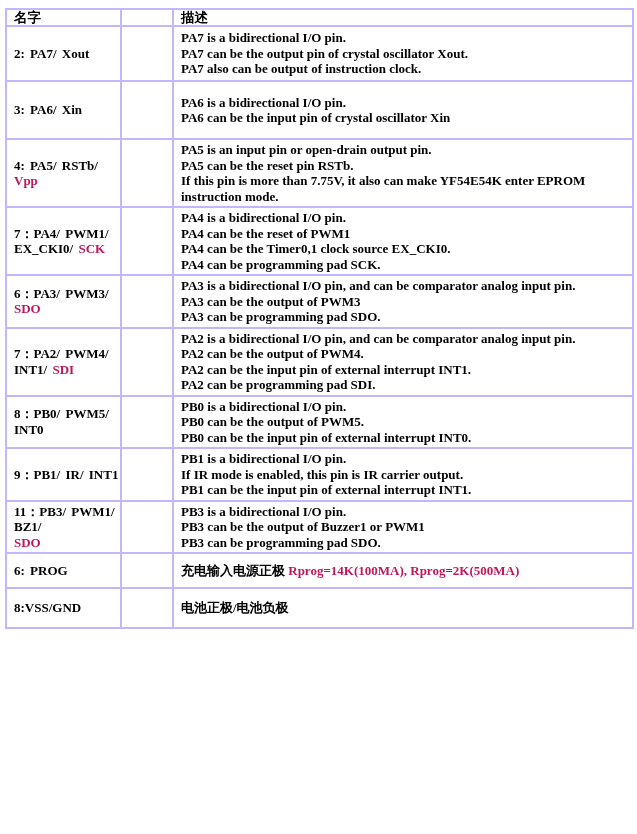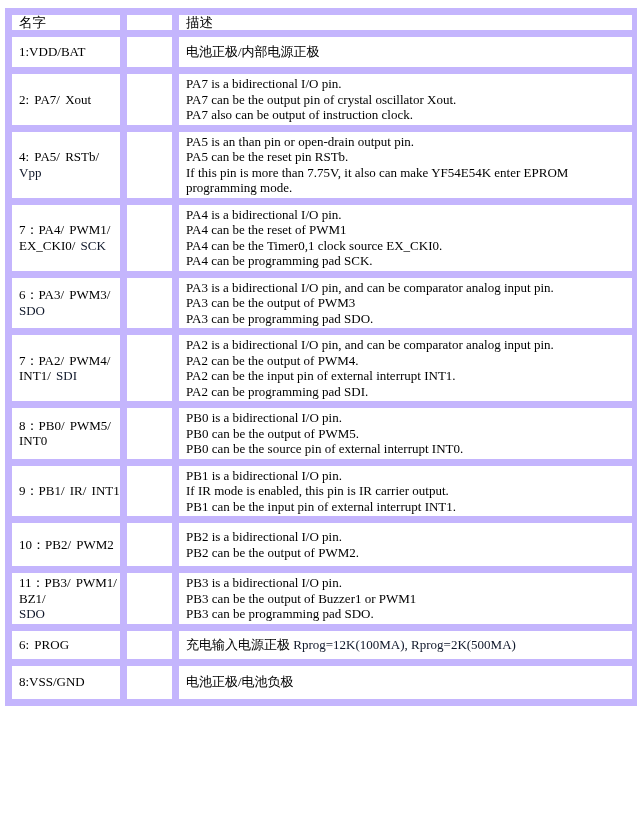--- a/index.html
+++ b/index.html
@@ -18,85 +18,86 @@
   table.pin-table {
     border-collapse: collapse;
     table-layout: fixed;
     width: 627px;
     border: 2px solid #000;
   }
   col.c-name { width: 115px; }
   col.c-mid  { width: 52px;  }
   col.c-desc { width: 460px; }
   th, td {
-    border: 7px solid #c4b5fd;
+    border: 2px solid #c4b5fd;
     vertical-align: middle;
     text-align: left;
     padding: 2px 6px 2px 7px;
     font-size: 13px;
-    font-weight: normal;
+    font-weight: bold;
     overflow: hidden;
   }
   tr.header-row { height: 17px; }
   th { padding-top: 0; padding-bottom: 0; line-height: 15px; font-size: 13.5px; }
   .line { line-height: 15.5px; white-space: nowrap; }
   td.name-cell .line { word-spacing: 2px; }
   td.mid-cell { font-size: 13px; }
-  .red { color: #0f172a; }
+  .red { color: #be185d; }
 </style>
 </head>
 <body>
 
 <div class="page">
   <table class="pin-table">
     <colgroup>
       <col class="c-name">
       <col class="c-mid">
       <col class="c-desc">
     </colgroup>
     <thead>
       <tr class="header-row">
         <th>名字</th>
         <th></th>
         <th>描述</th>
       </tr>
     </thead>
     <tbody>
 
-    <tr style="height: 37px;">
-          <td class="name-cell">
-            <div class="line"><span>1:VDD/BAT</span></div>
-          </td>
-          <td class="mid-cell"></td>
-          <td class="desc-cell">
-            <div class="line"><span>电池正极/内部电源正极</span></div>
-          </td>
-        </tr>
         <tr style="height: 55px;">
           <td class="name-cell">
             <div class="line"><span>2: PA7/ Xout</span></div>
           </td>
           <td class="mid-cell"></td>
           <td class="desc-cell">
             <div class="line"><span>PA7 is a bidirectional I/O pin.</span></div>
             <div class="line"><span>PA7 can be the output pin of crystal oscillator Xout.</span></div>
             <div class="line"><span>PA7 also can be output of instruction clock.</span></div>
           </td>
         </tr>
+        <tr style="height: 58px;">
+          <td class="name-cell">
+            <div class="line"><span>3: PA6/ Xin</span></div>
+          </td>
+          <td class="mid-cell"></td>
+          <td class="desc-cell">
+            <div class="line"><span>PA6 is a bidirectional I/O pin.</span></div>
+            <div class="line"><span>PA6 can be the input pin of crystal oscillator Xin</span></div>
+          </td>
+        </tr>
         <tr style="height: 65px;">
           <td class="name-cell">
             <div class="line"><span>4:  PA5/  RSTb/</span></div>
             <div class="line"><span class="red">Vpp</span></div>
           </td>
           <td class="mid-cell"></td>
           <td class="desc-cell">
-            <div class="line"><span>PA5 is an than pin or open-drain output pin.</span></div>
+            <div class="line"><span>PA5 is an input pin or open-drain output pin.</span></div>
             <div class="line"><span>PA5 can be the reset pin RSTb.</span></div>
             <div class="line"><span>If this pin is more than 7.75V, it also can make YF54E54K enter EPROM</span></div>
-            <div class="line"><span>programming mode.</span></div>
+            <div class="line"><span>instruction mode.</span></div>
           </td>
         </tr>
         <tr style="height: 63px;">
           <td class="name-cell">
             <div class="line"><span>7：PA4/ PWM1/</span></div>
             <div class="line"><span>EX_CKI0/ </span><span class="red">SCK</span></div>
           </td>
           <td class="mid-cell"></td>
           <td class="desc-cell">
             <div class="line"><span>PA4 is a bidirectional I/O pin.</span></div>
@@ -132,42 +133,32 @@
         </tr>
         <tr style="height: 49px;">
           <td class="name-cell">
             <div class="line"><span>8：PB0/ PWM5/</span></div>
             <div class="line"><span>INT0</span></div>
           </td>
           <td class="mid-cell"></td>
           <td class="desc-cell">
             <div class="line"><span>PB0 is a bidirectional I/O pin.</span></div>
             <div class="line"><span>PB0 can be the output of PWM5.</span></div>
-            <div class="line"><span>PB0 can be the source pin of external interrupt INT0.</span></div>
+            <div class="line"><span>PB0 can be the input pin of external interrupt INT0.</span></div>
           </td>
         </tr>
         <tr style="height: 50px;">
           <td class="name-cell">
             <div class="line"><span>9：PB1/ IR/ INT1</span></div>
           </td>
           <td class="mid-cell"></td>
           <td class="desc-cell">
             <div class="line"><span>PB1 is a bidirectional I/O pin.</span></div>
             <div class="line"><span>If IR mode is enabled, this pin is IR carrier output.</span></div>
             <div class="line"><span>PB1 can be the input pin of external interrupt INT1.</span></div>
-          </td>
-        </tr>
-        <tr style="height: 50px;">
-          <td class="name-cell">
-            <div class="line"><span>10：PB2/ PWM2</span></div>
-          </td>
-          <td class="mid-cell"></td>
-          <td class="desc-cell">
-            <div class="line"><span>PB2 is a bidirectional I/O pin.</span></div>
-            <div class="line"><span>PB2 can be the output of PWM2.</span></div>
           </td>
         </tr>
         <tr style="height: 48px;">
           <td class="name-cell">
             <div class="line"><span>11：PB3/ PWM1/</span></div>
             <div class="line"><span>BZ1/</span></div>
             <div class="line"><span class="red">SDO</span></div>
           </td>
           <td class="mid-cell"></td>
           <td class="desc-cell">
@@ -175,21 +166,21 @@
             <div class="line"><span>PB3 can be the output of Buzzer1 or PWM1</span></div>
             <div class="line"><span>PB3 can be programming pad SDO.</span></div>
           </td>
         </tr>
         <tr style="height: 35px;">
           <td class="name-cell">
             <div class="line"><span>6: PROG</span></div>
           </td>
           <td class="mid-cell"></td>
           <td class="desc-cell">
-            <div class="line"><span>充电输入电源正极 </span><span class="red">Rprog=12K(100MA), Rprog=2K(500MA)</span></div>
+            <div class="line"><span>充电输入电源正极 </span><span class="red">Rprog=14K(100MA), Rprog=2K(500MA)</span></div>
           </td>
         </tr>
         <tr style="height: 40px;">
           <td class="name-cell">
             <div class="line"><span>8:VSS/GND</span></div>
           </td>
           <td class="mid-cell"></td>
           <td class="desc-cell">
             <div class="line"><span>电池正极/电池负极</span></div>
           </td>

